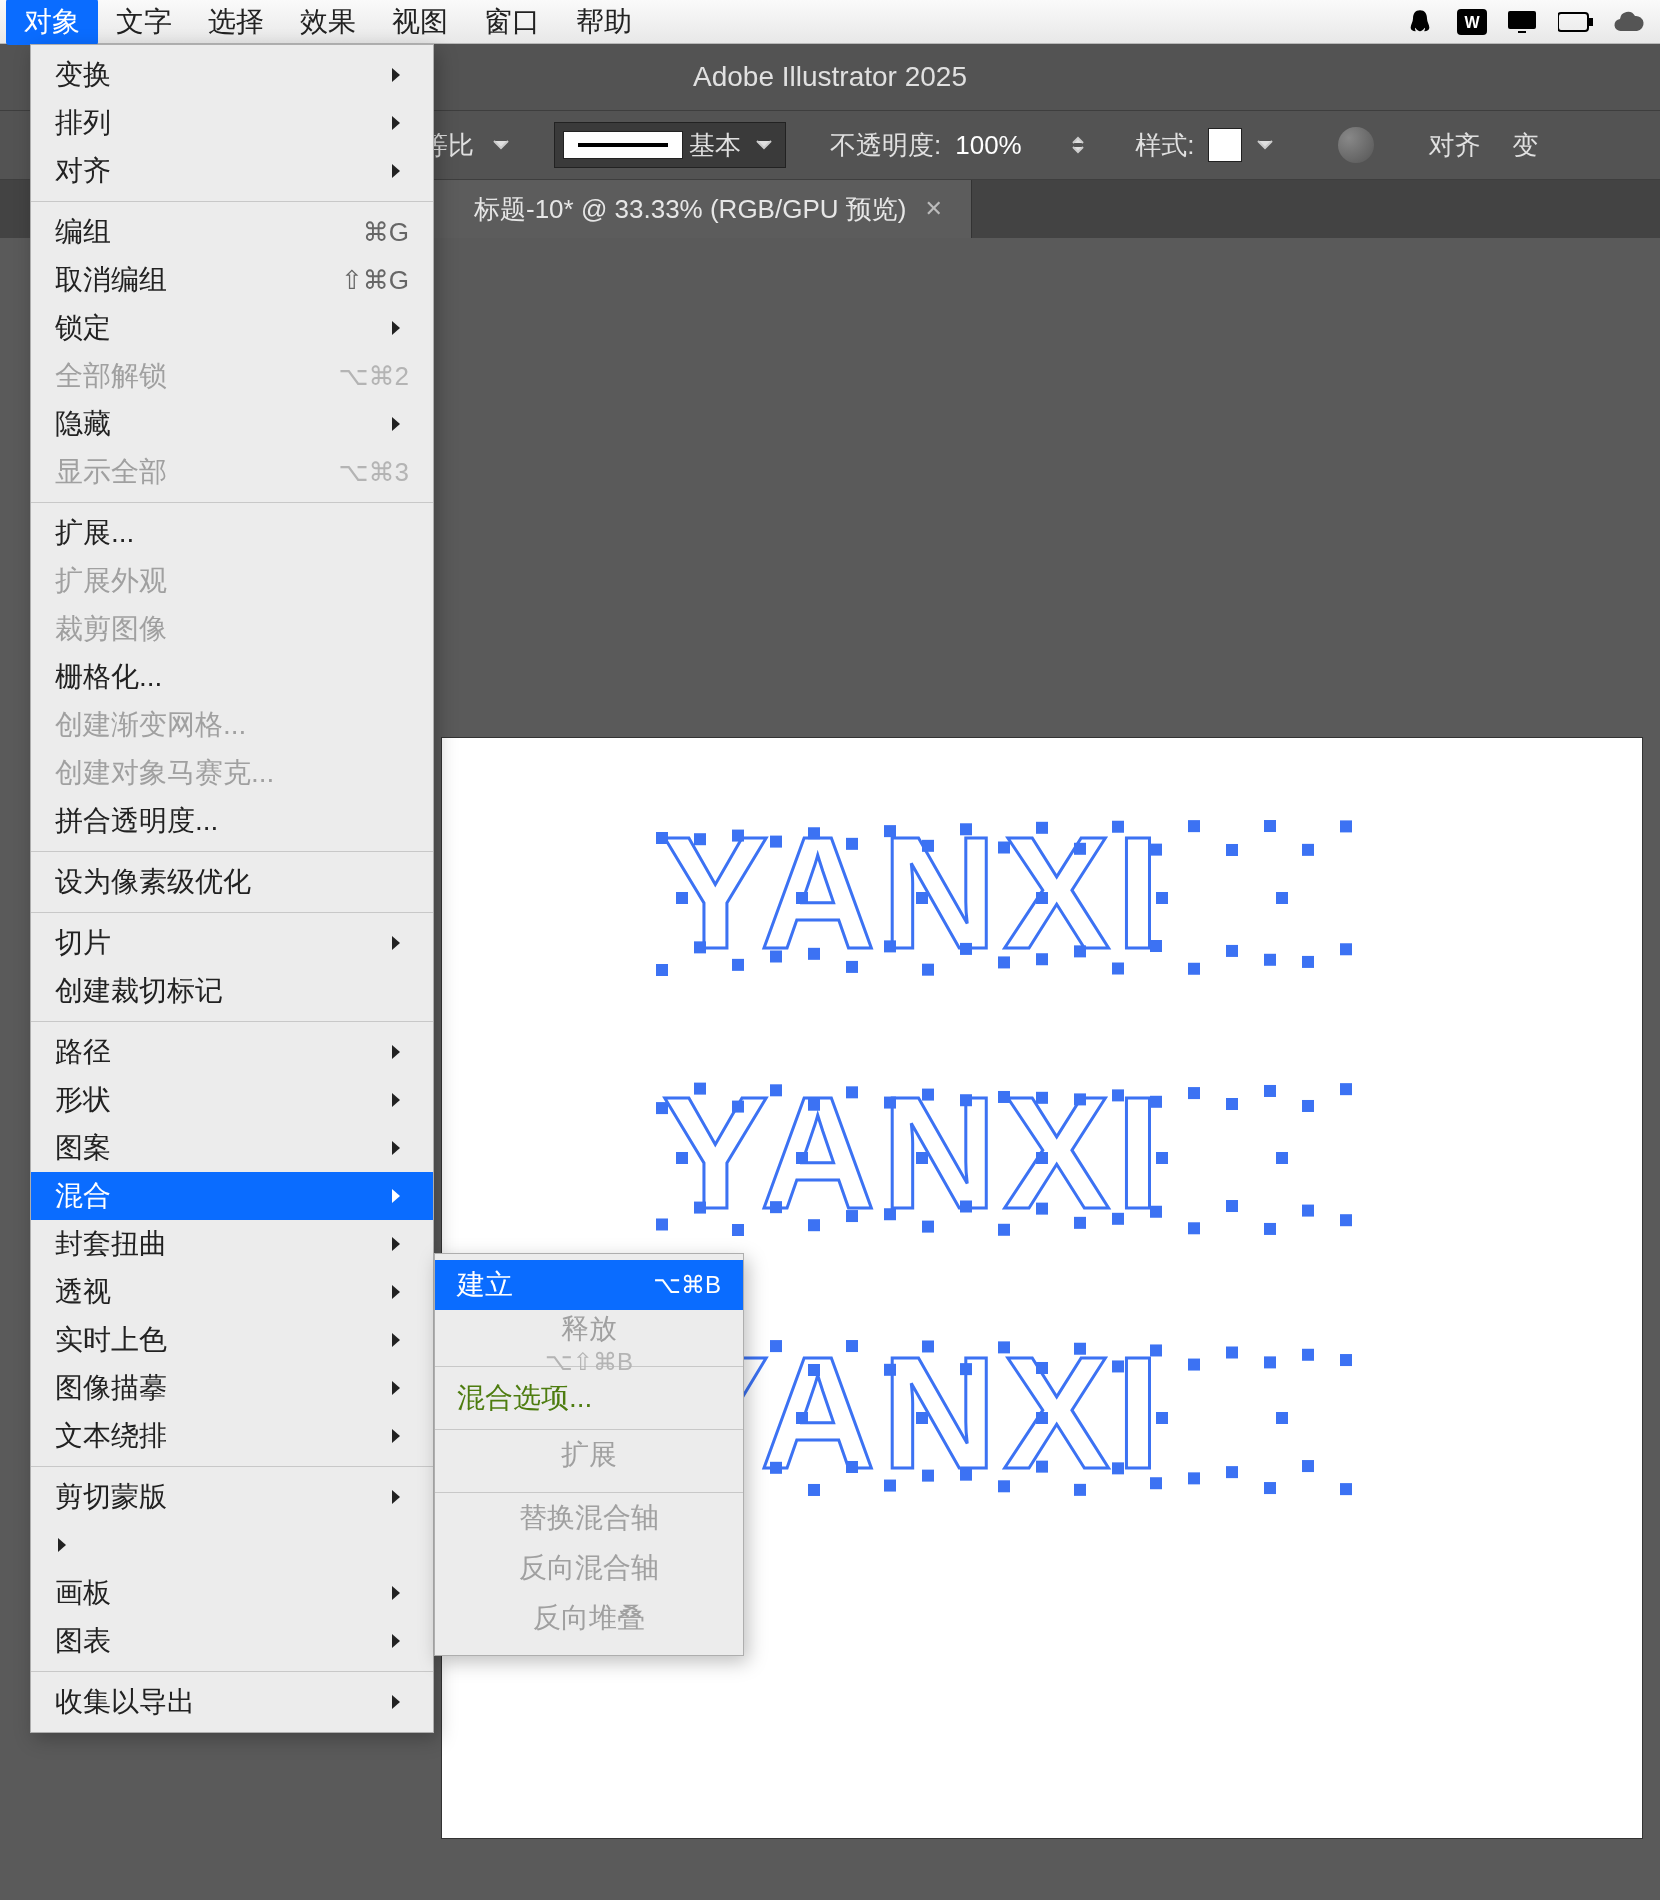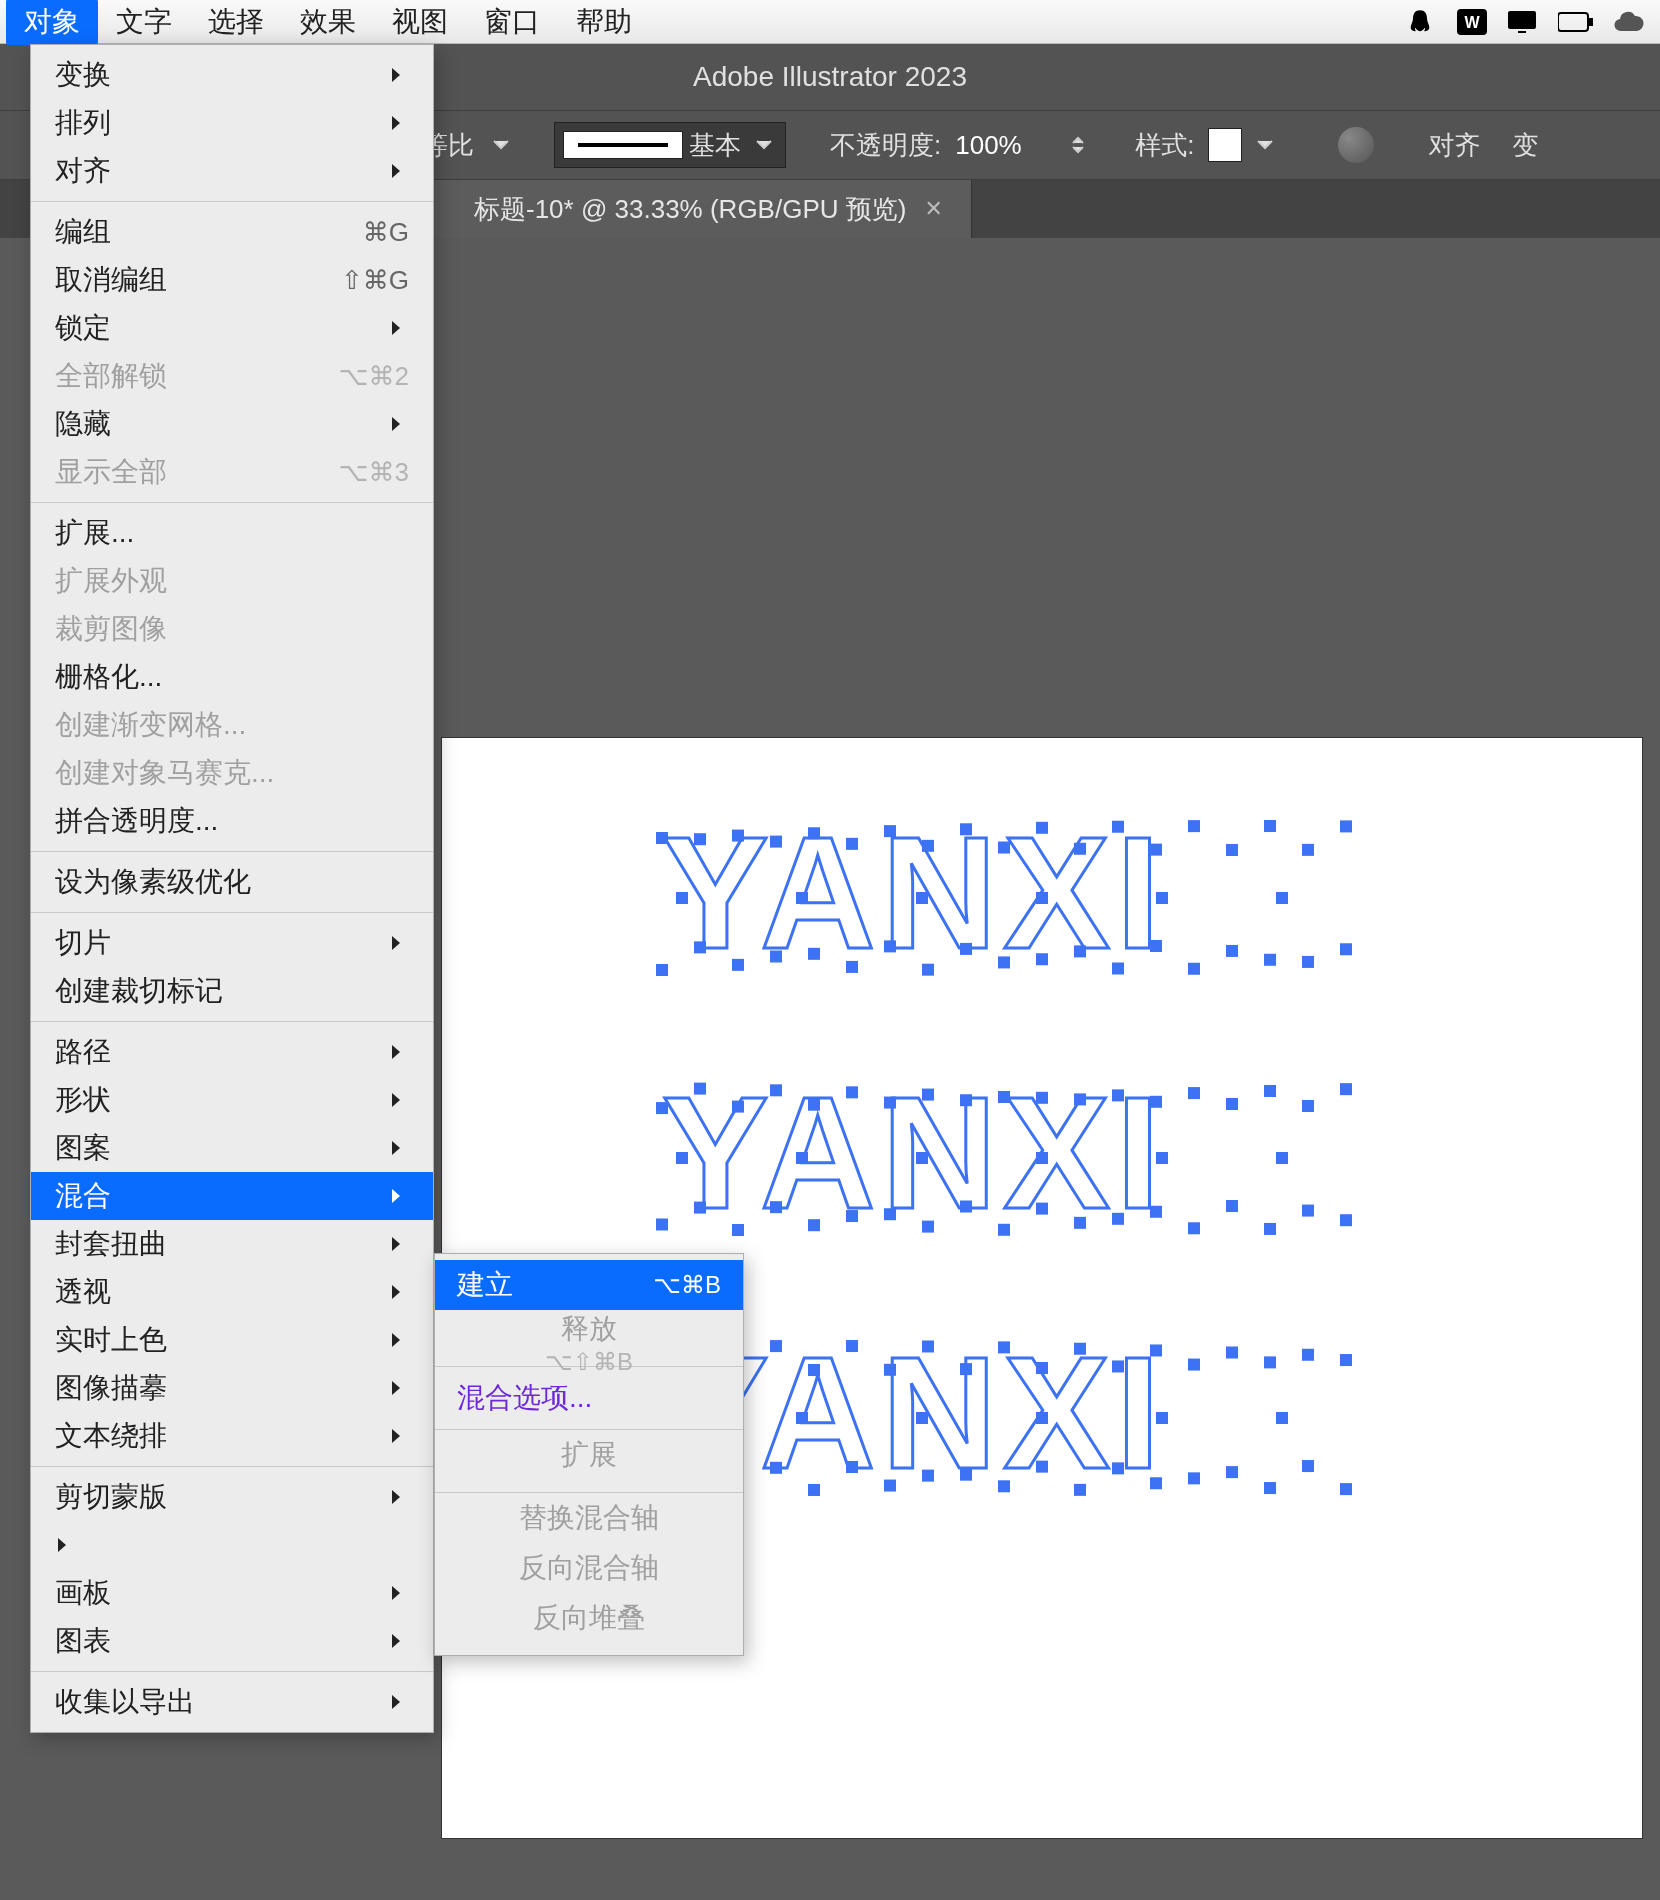--- a/index.html
+++ b/index.html
@@ -37,21 +37,21 @@
 .menu-dropdown .row.disabled { color:#a0a0a0; }
 .menu-dropdown .row.highlight { background:#0a6cff; color:#fff; }
 .menu-dropdown .row .label { flex:1; }
 .menu-dropdown .row .shortcut { font-size:26px; color:#666; }
 .menu-dropdown .row.disabled .shortcut { color:#b4b4b4; }
 .menu-dropdown .row .subarrow { width: 20px; text-align:right; color:#222;}
 .menu-dropdown .row.highlight .subarrow { color:#fff; }
 .menu-dropdown .sep { height:1px; background:#c8c8c8; margin: 6px 0; }
 
 .submenu { position:absolute; left: 434px; top: 1253px; width: 310px; background:#ececec; border:1px solid #aeaeae; box-shadow: 4px 6px 18px rgba(0,0,0,0.25); padding: 6px 0; z-index:60;}
-.submenu .row { display:flex; align-items:center; height: 50px; padding: 0 22px; font-size: 28px; color:#6d28d9; cursor:default;}
+.submenu .row { display:flex; align-items:center; height: 50px; padding: 0 22px; font-size: 28px; color:#4d7c0f; cursor:default;}
 .submenu .row.disabled { color:#a0a0a0;flex-direction:column; }
 .submenu .row.highlight { background:#0a6cff; color:#fff;}
 .submenu .row .label { flex:1; }
 .submenu .row .shortcut { font-size:24px; color:#666; }
 .submenu .row.highlight .shortcut { color:#fff; }
 .submenu .row.disabled .shortcut { color:#b4b4b4;}
 .submenu .sep { height:1px; background:#c8c8c8; margin: 6px 0; }
 
 svg { display:block;}
 .chev svg path, .subarrow svg path { fill: currentColor; }
@@ -92,21 +92,21 @@
       </svg>
     </div>
   <div class="sysicon">
       <svg width="34" height="24" viewBox="0 0 34 24">
         <path fill="#555" d="M24 6a8 8 0 0 0-15 3 6 6 0 0 0 1 12h16a7 7 0 0 0-2-15z"></path>
       </svg>
     </div>
 </div>
 
 <div class="titlebar">
-  <span>Adobe Illustrator 2023</span>
+  <span>Adobe Illustrator 2025</span>
 </div>
 
 <div class="controlbar">
   <div class="fragtext" style="margin-left:408px;">等比</div>
   <div class="chev">
       <svg width="18" height="12" viewBox="0 0 18 12">
         <path d="M2 2l7 7 7-7" stroke="#ccc" stroke-width="2" fill="none"></path>
       </svg>
     </div>
   <div class="gap"></div>

